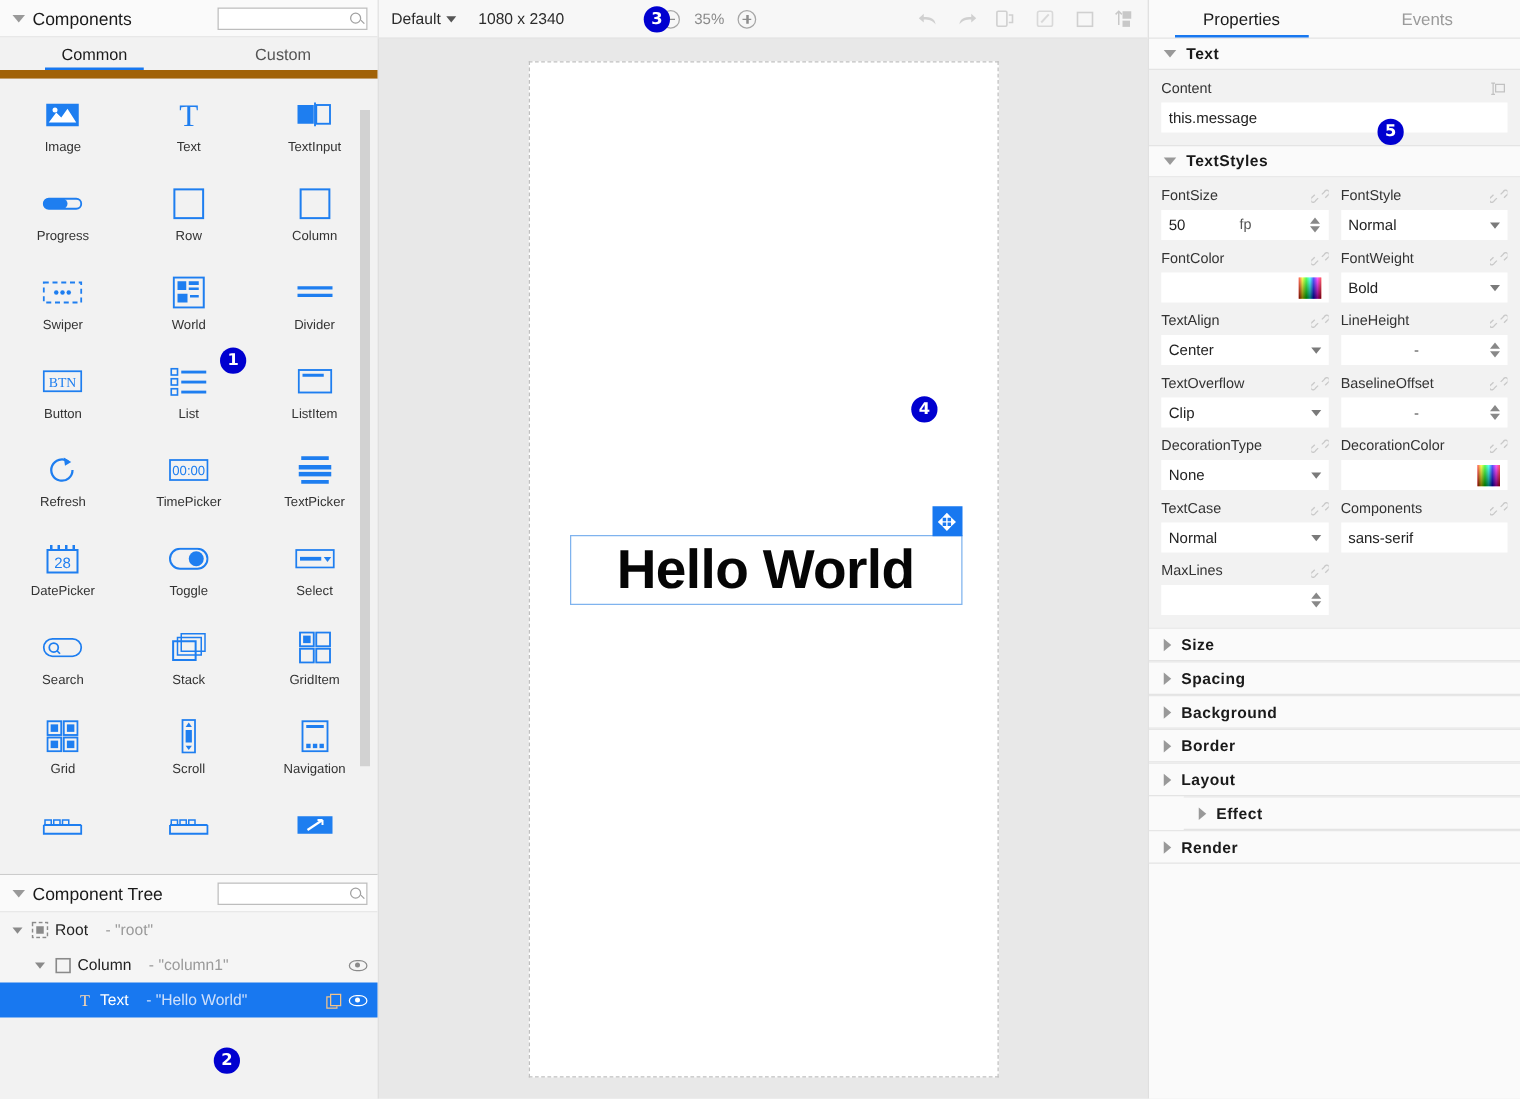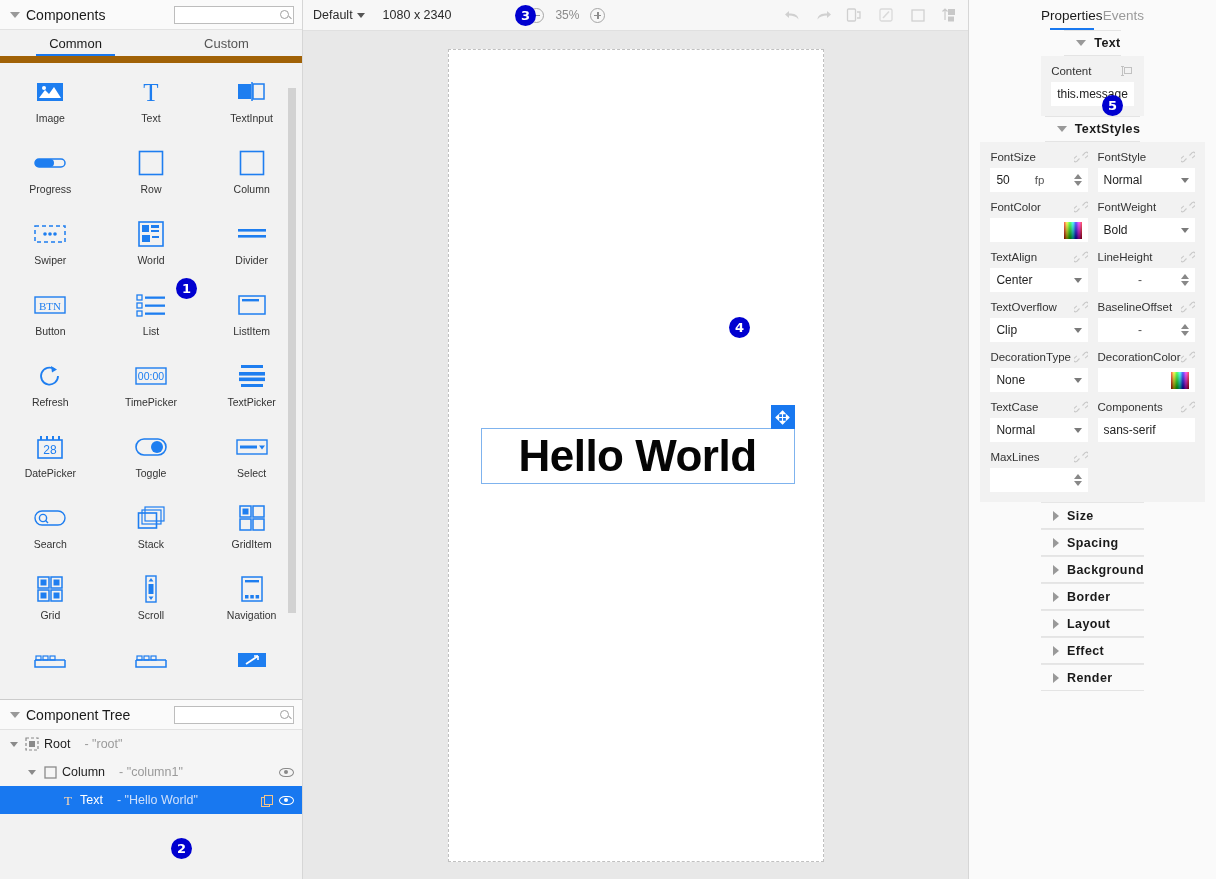--- a/index.html
+++ b/index.html
@@ -227,26 +227,25 @@
   }
   .move-handle {
     position: absolute; right: -1px; top: -24px;
     width: 24px; height: 24px; background: #1878f0;
     display: flex; align-items: center; justify-content: center;
     cursor: move;
   }
 
   
   .right-panel {
-    width: 248px; height: 879px;
+    width: 298px; height: 879px;
     background: #fafafa;
     border-left: 1px solid #d6d6d6;
     display: flex; flex-direction: column;
     overflow: hidden;
-    align-items: center;
   }
   .rp-tabs { height: 30px; min-height:30px; display: flex; background: #fafafa; }
   .rp-tab {
     flex: 1; display: flex; align-items: center; justify-content: center;
     font-size: 13.5px; color: #9a9a9a; position: relative; cursor: pointer;
   }
   .rp-tab.active { color: #1a1a1a; }
   .rp-tab.active::after {
     content: ""; position: absolute; bottom: 0; left: 14%; right: 14%;
     height: 2.5px; background: #1878f0;
@@ -1012,21 +1011,21 @@
           <span>Background</span>
         </div>
         <div class="sec-head" style="height: 27px; border-top: 1px solid rgb(230, 230, 230);">
           <span class="caret-right"></span>
           <span>Border</span>
         </div>
         <div class="sec-head" style="height: 27px; border-top: 1px solid rgb(230, 230, 230);">
           <span class="caret-right"></span>
           <span>Layout</span>
         </div>
-        <div class="sec-head" style="height: 27px; border-top: 1px solid rgb(230, 230, 230);">
+        <div class="sec-head" style="height: 27px; border-top: 1px solid rgb(230, 230, 230); margin-left: 28px;">
           <span class="caret-right"></span>
           <span>Effect</span>
         </div>
         <div class="sec-head" style="height: 27px; border-top: 1px solid rgb(230, 230, 230);">
           <span class="caret-right"></span>
           <span>Render</span>
         </div>
       </div>
   </div>
 

